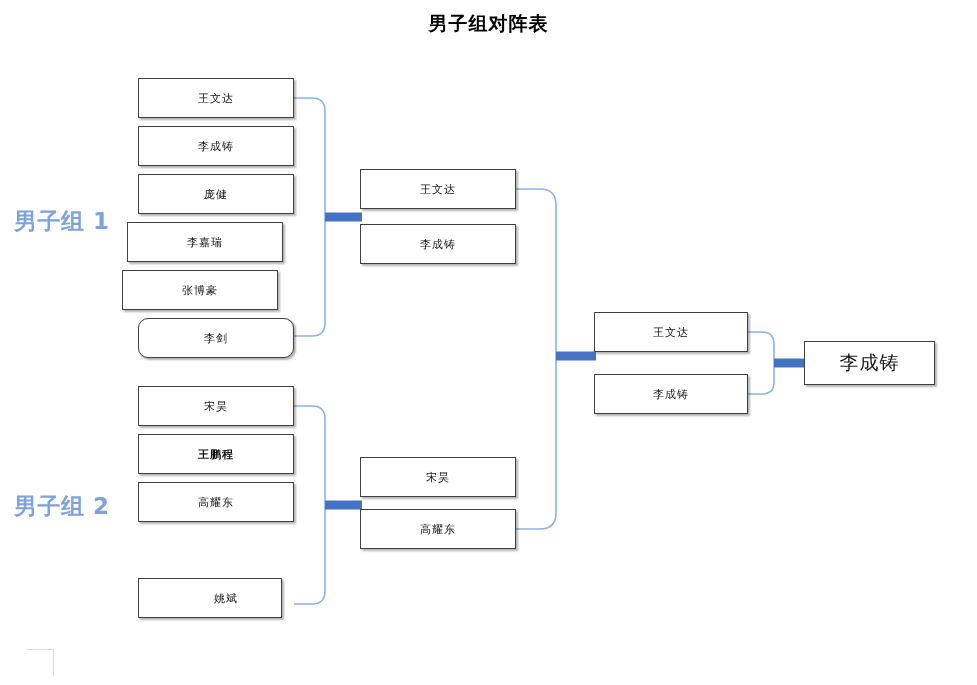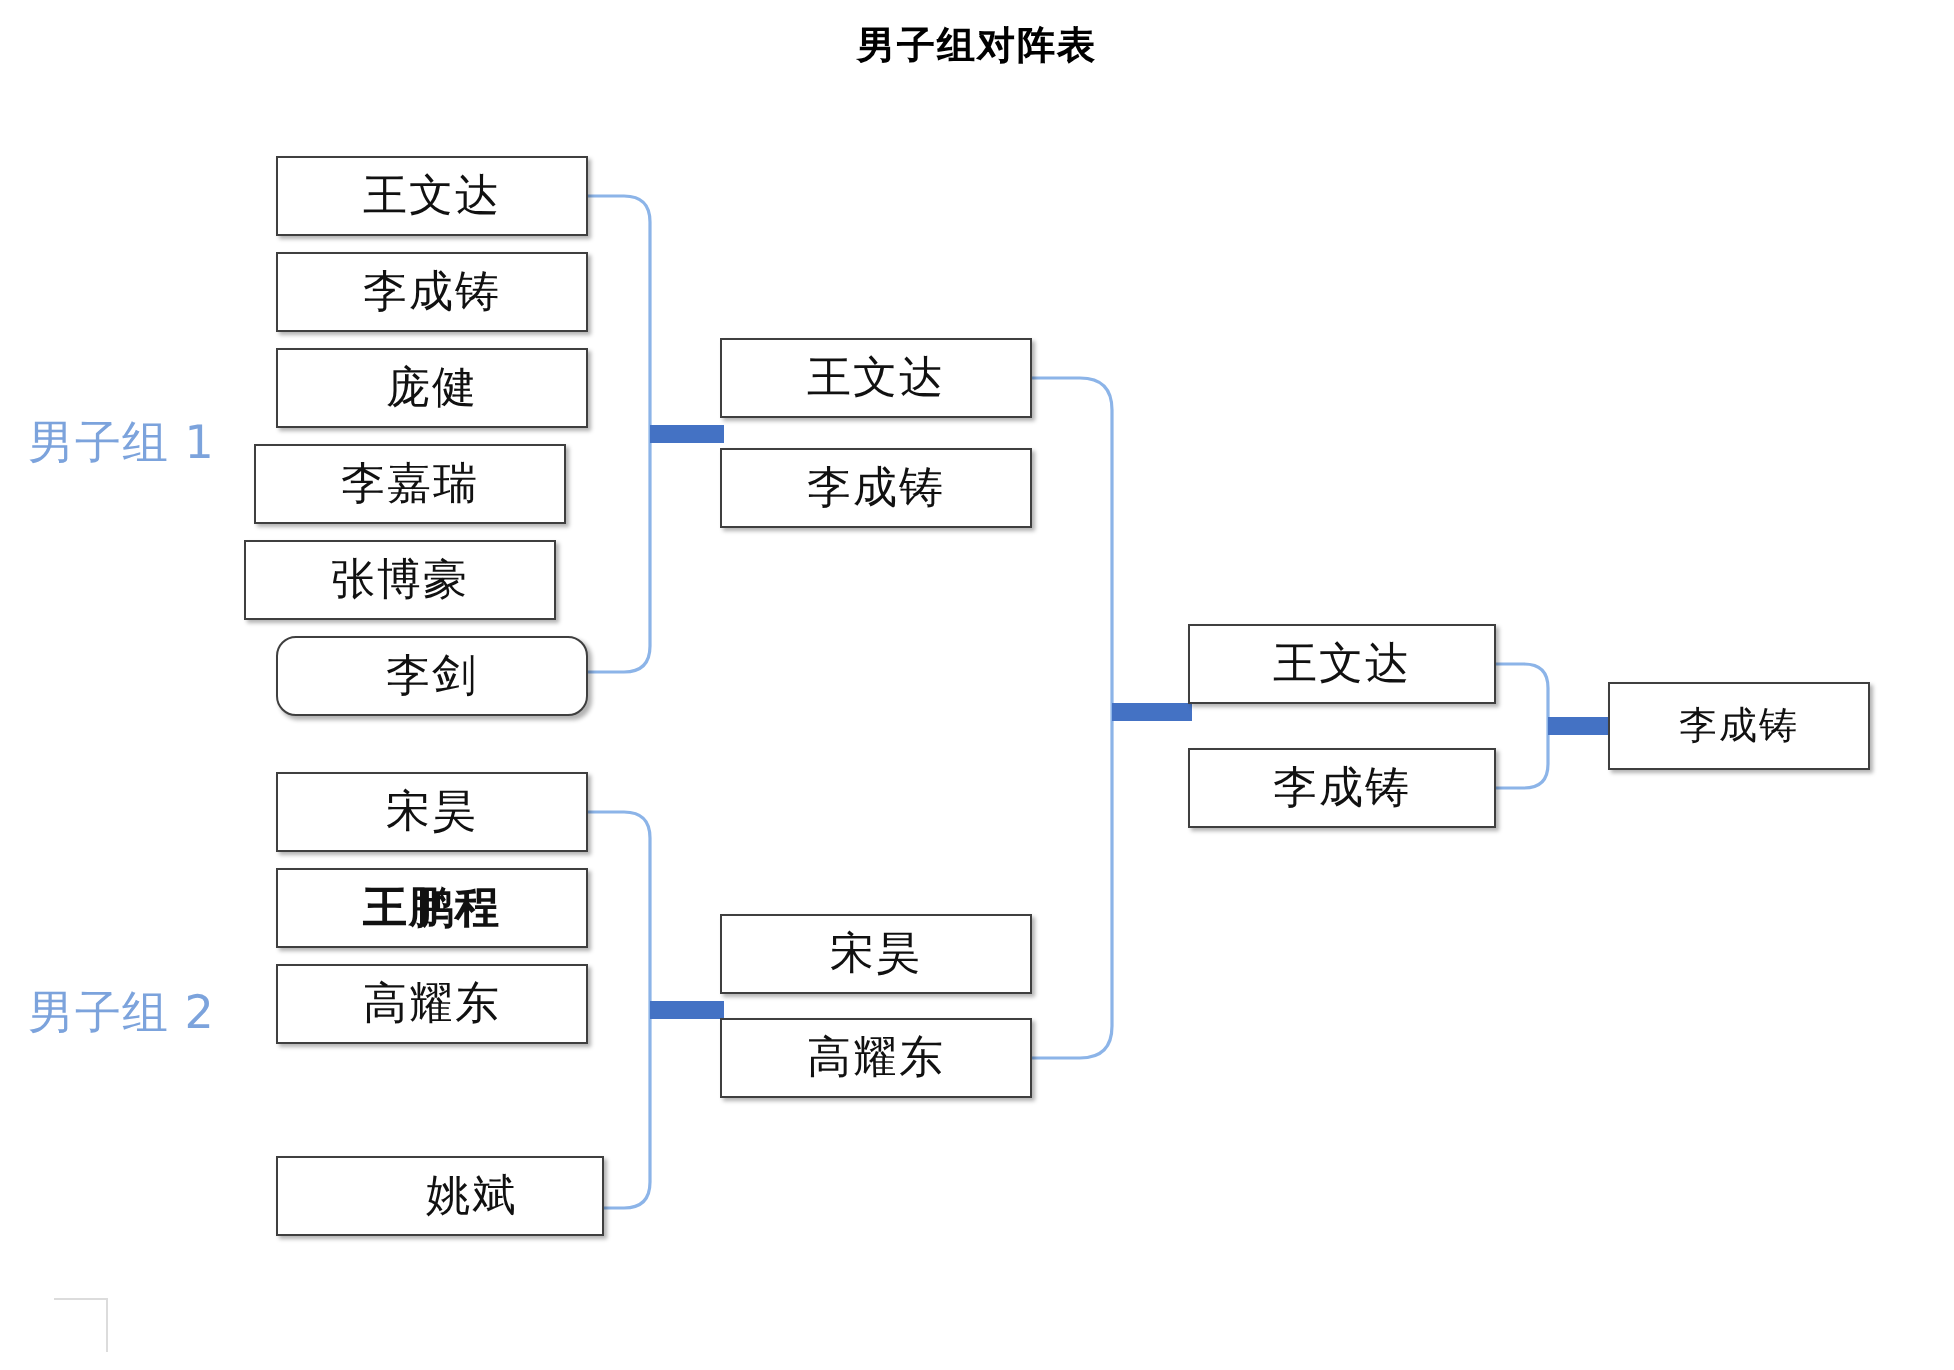--- a/index.html
+++ b/index.html
@@ -33,37 +33,37 @@
     font-weight: bold;
     color: #000000;
     letter-spacing: 1px;
     line-height: 30px;
   }
 
   
   .group-label {
     position: absolute;
     font-size: 23px;
-    font-weight: normal;
+    font-weight: bold;
     color: #7CA3DC;
     letter-spacing: 0.5px;
     white-space: nowrap;
   }
 
   
   .pbox {
     position: absolute;
     box-sizing: border-box;
     background: #ffffff;
     border: 1.4px solid #3f3f3f;
     box-shadow: 1.6px 1.6px 2px rgba(0,0,0,0.30);
     display: flex;
     align-items: center;
     justify-content: center;
-    font-size: 22px;
+    font-size: 11px;
     color: #111111;
     letter-spacing: 1px;
     white-space: nowrap;
   }
   .pbox.final {
     font-size: 19px;
   }
 
   
   #links {
@@ -124,21 +124,21 @@
   <div class="pbox" style="left:138px; top:174px; width:156px; height:40px;">庞健</div>
   <div class="pbox" style="left:127px; top:222px; width:156px; height:40px;">李嘉瑞</div>
   <div class="pbox" style="left:122px; top:270px; width:156px; height:40px;">张博豪</div>
   <div class="pbox" style="left:138px; top:318px; width:156px; height:40px;border-radius:10px;">李剑</div>
 
   <div class="group-label" style="left:14px; top:491px;">男子组 2</div>
 
   <div class="pbox" style="left:138px; top:386px; width:156px; height:40px;">宋昊</div>
   <div class="pbox" style="left:138px; top:434px; width:156px; height:40px;font-weight:bold;">王鹏程</div>
   <div class="pbox" style="left:138px; top:482px; width:156px; height:40px;">高耀东</div>
-  <div class="pbox" style="left:138px; top:578px; width:164px; height:40px;padding-left:32px;">姚斌</div>
+  <div class="pbox" style="left:138px; top:578px; width:144px; height:40px;padding-left:32px;">姚斌</div>
 
   <div class="pbox" style="left:360px; top:169px; width:156px; height:40px;">王文达</div>
   <div class="pbox" style="left:360px; top:224px; width:156px; height:40px;">李成铸</div>
 
   <div class="pbox" style="left:360px; top:457px; width:156px; height:40px;">宋昊</div>
   <div class="pbox" style="left:360px; top:509px; width:156px; height:40px;">高耀东</div>
 
   <div class="pbox" style="left:594px; top:312px; width:154px; height:40px;">王文达</div>
   <div class="pbox" style="left:594px; top:374px; width:154px; height:40px;">李成铸</div>
 

